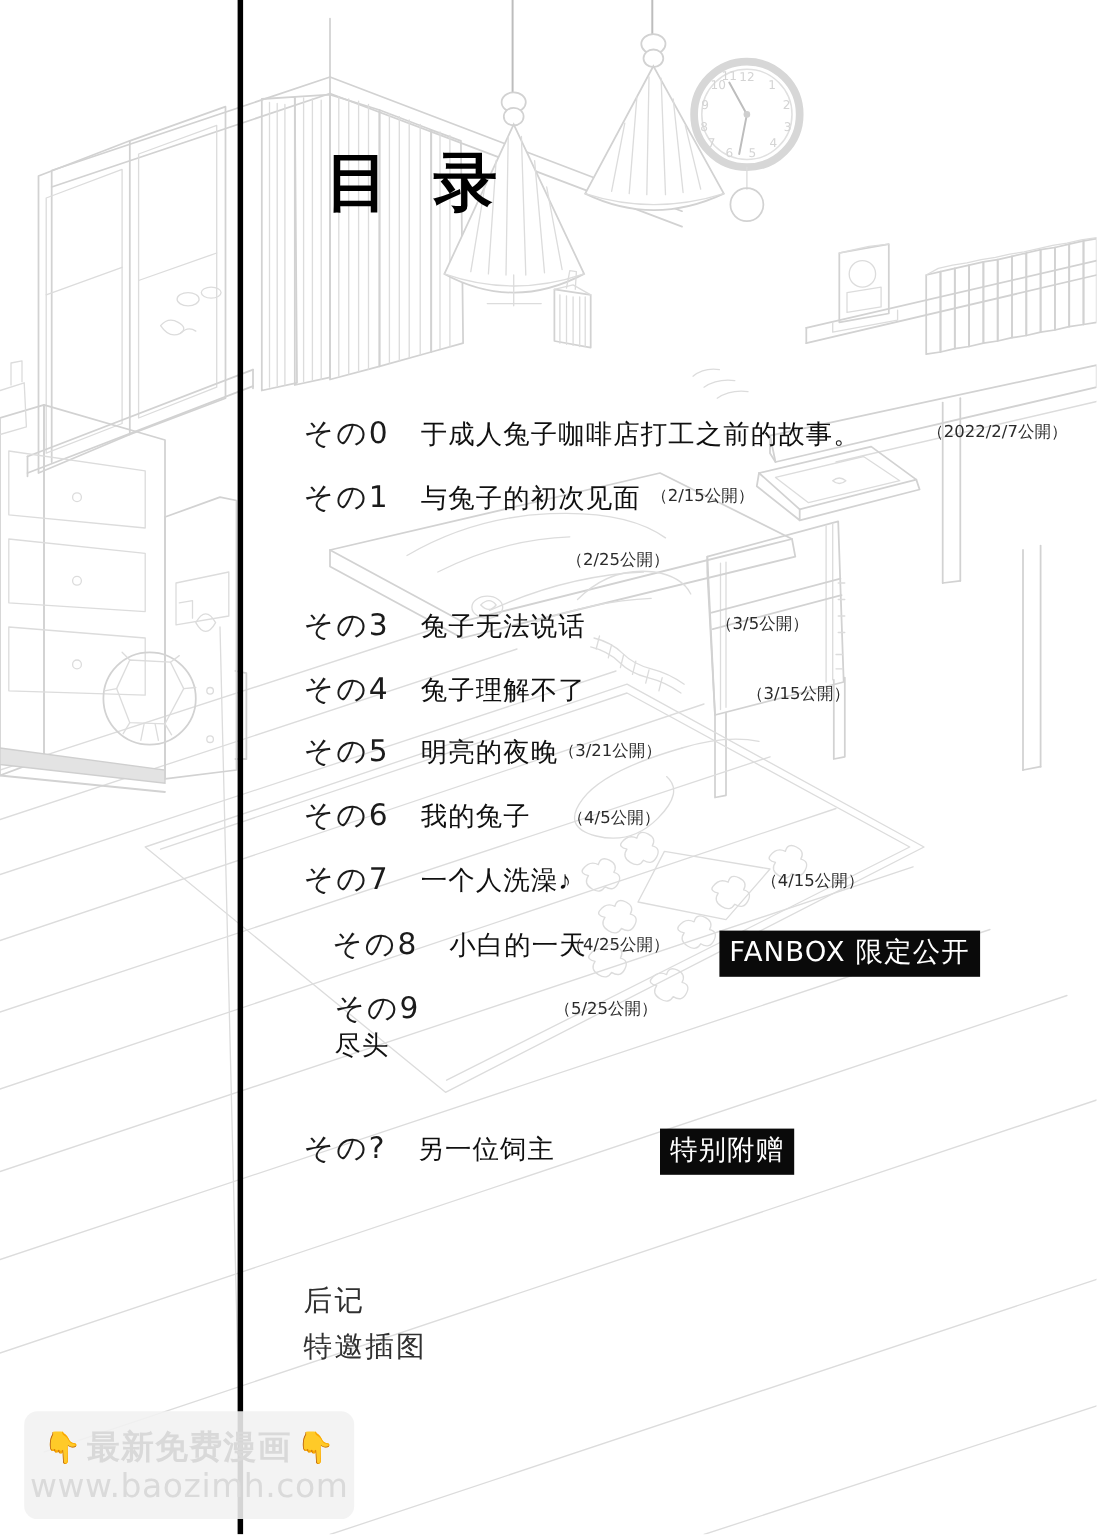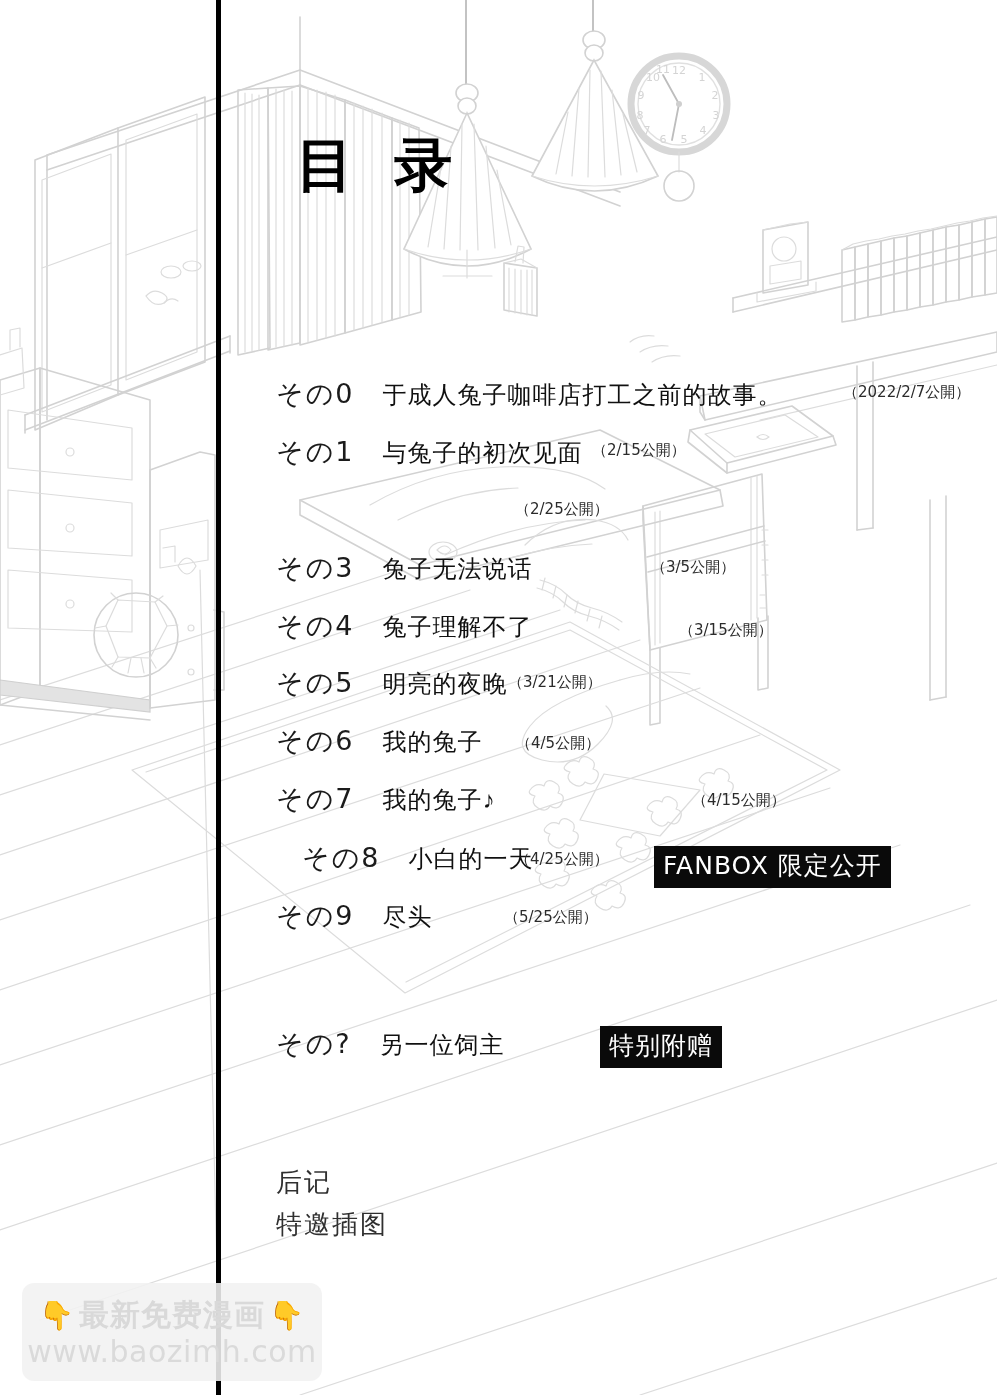--- a/index.html
+++ b/index.html
@@ -453,31 +453,31 @@
     <div class="toc-date" style="left:508px; top:673px;text-align:right;">（3/21公開）</div>
 
     <div class="toc-row" style="left:276px; top:723px;">
       <span class="toc-index">その6</span>
       <span class="toc-title" style="margin-left:28px;">我的兔子</span>
     </div>
     <div class="toc-date" style="left:516px; top:734px;">（4/5公開）</div>
 
     <div class="toc-row" style="left:276px; top:781px;">
       <span class="toc-index">その7</span>
-      <span class="toc-title" style="margin-left:28px;">我的兔子♪</span>
+      <span class="toc-title" style="margin-left:28px;">一个人洗澡♪</span>
     </div>
     <div class="toc-date" style="left:692px; top:791px;">（4/15公開）</div>
 
     <div class="toc-row" style="left:276px; top:840px;margin-left:26px;">
       <span class="toc-index">その8</span>
       <span class="toc-title" style="margin-left:28px;">小白的一天</span>
     </div>
     <div class="toc-date" style="left:515px; top:850px;">（4/25公開）</div>
 
-    <div class="toc-row" style="left:276px; top:898px;">
+    <div class="toc-row" style="left:276px; top:898px;flex-direction:column;">
       <span class="toc-index">その9</span>
       <span class="toc-title" style="margin-left:28px;">尽头</span>
     </div>
     <div class="toc-date" style="left:504px; top:908px;">（5/25公開）</div>
 
     <div class="toc-row" style="left:276px; top:1026px;">
       <span class="toc-index">その?</span>
       <span class="toc-title" style="margin-left:28px;">另一位饲主</span>
     </div>
 

